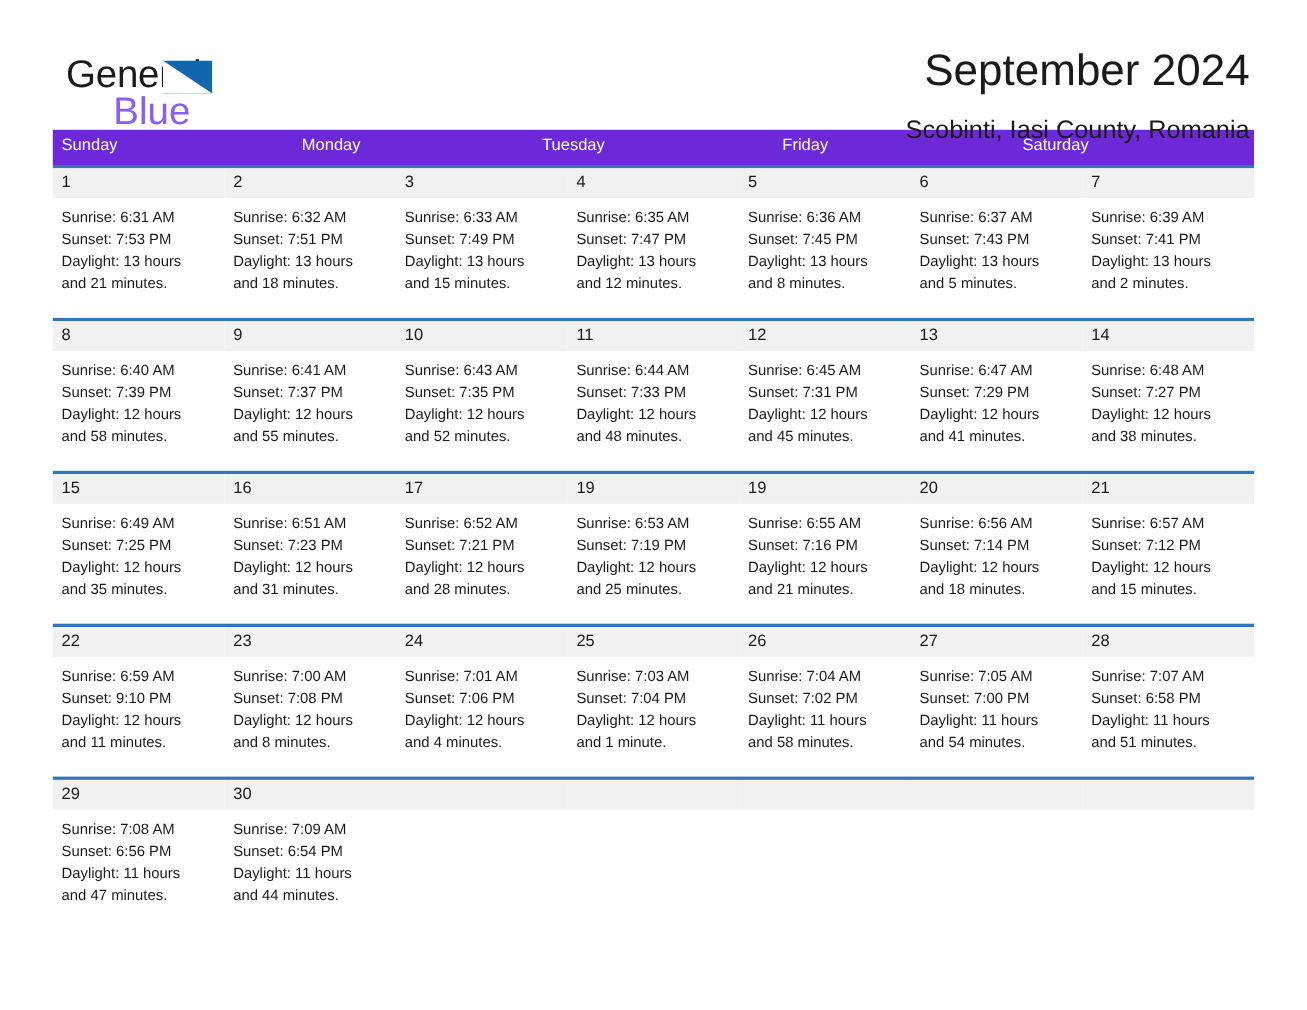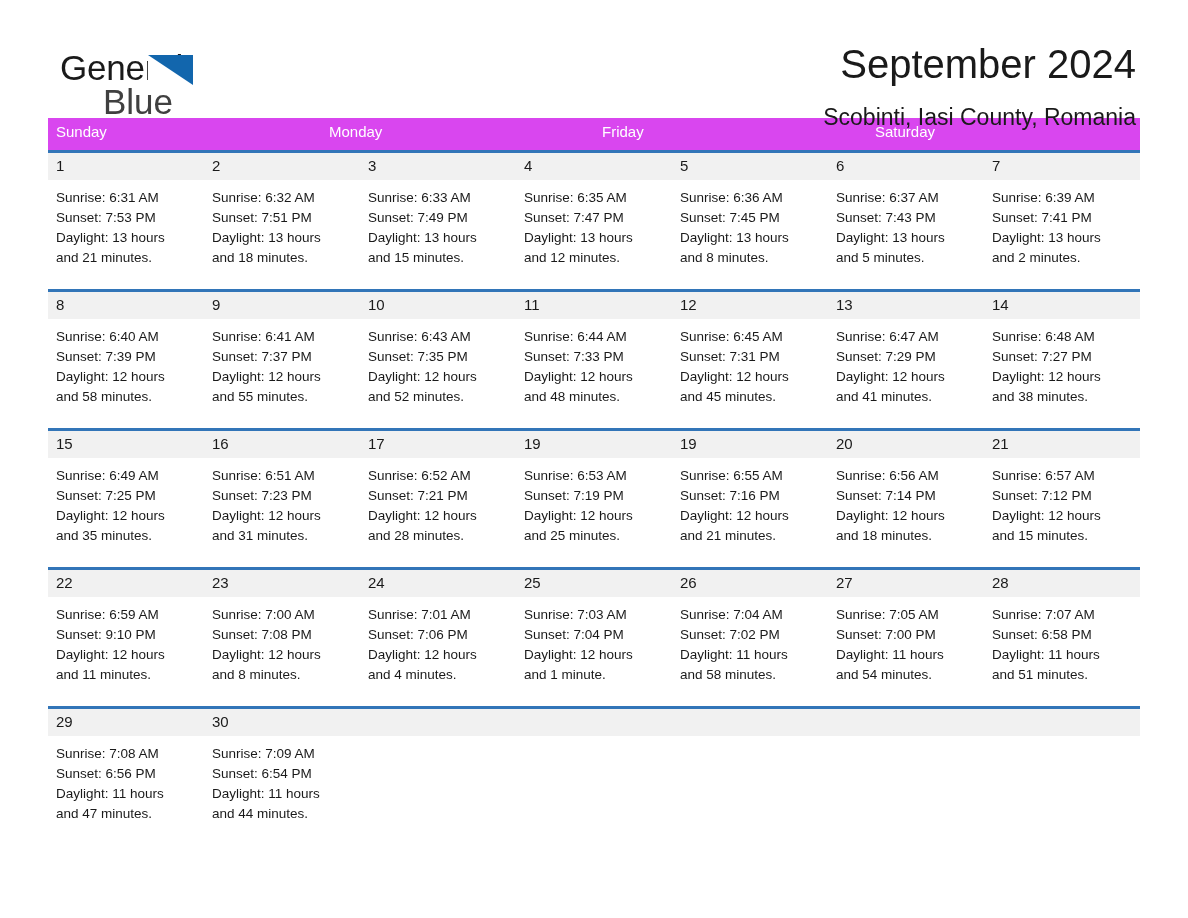--- a/index.html
+++ b/index.html
@@ -27,30 +27,30 @@
     background: #1266ad;
     clip-path: polygon(0 0, 100% 0, 100% 100%, 0 100%);
   }
   .logo-tri::after {
     content: ""; position: absolute; inset: 0;
     background: #ffffff;
     clip-path: polygon(100% 0, 100% 100%, 0 100%);
     transform: scaleX(-1);
   }
   .logo-blue {
-    font-size: 35px; color: #404040; line-height: 1;
+    font-size: 35px; color: #8b5cf6; line-height: 1;
     position: absolute; left: 55px; top: 42px; font-weight: 400;
   }
   .titles { text-align: right; padding-right: 4px; }
   .cal-title { font-size: 40px; color: #1a1a1a; font-weight: 400; line-height: 1.1; }
   .cal-sub { font-size: 23px; color: #1a1a1a; font-weight: 400; margin-top: 18px; }
 
   
   .calendar { width: 1092px; margin-top: 8px; }
-  .dow-row { display: flex; background: #d946ef; height: 32px; }
+  .dow-row { display: flex; background: #6d28d9; height: 32px; }
   .dow {
     flex: 1 1 0; color: #ffffff; font-size: 15px;
     padding: 6px 0 0 8px; line-height: 1;
   }
   .week { display: flex; border-top: 3px solid #3275b8; margin-top: 11px; }
   .week:first-of-type { margin-top: 0; }
   .cell { flex: 1 1 0; position: relative; }
   .daynum-band {
     background: #f1f1f1; height: 27px;
     font-size: 15px; color: #1a1a1a;
@@ -75,20 +75,21 @@
     <div class="titles">
       <div class="cal-title">September 2024</div>
       <div class="cal-sub">Scobinti, Iasi County, Romania</div>
     </div>
   </div>
 
   <div class="calendar">
     <div class="dow-row">
       <div class="dow">Sunday</div>
       <div class="dow">Monday</div>
+      <div class="dow">Tuesday</div>
       <div class="dow">Friday</div>
       <div class="dow">Saturday</div>
     </div>
 
     <div id="weeks-host">
         <div class="week">
           <div class="cell">
             <div class="daynum-band">1</div>
             <div class="cell-body">
               <div class="ln">Sunrise: 6:31 AM</div>

